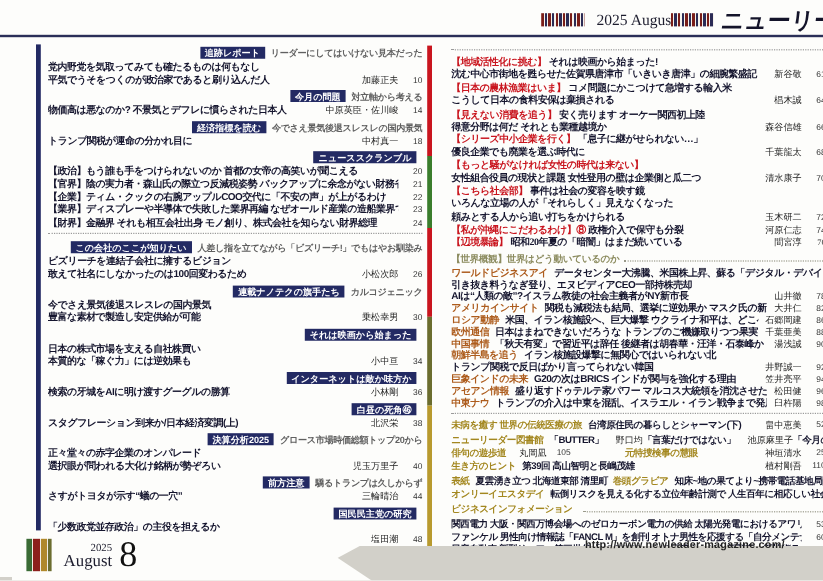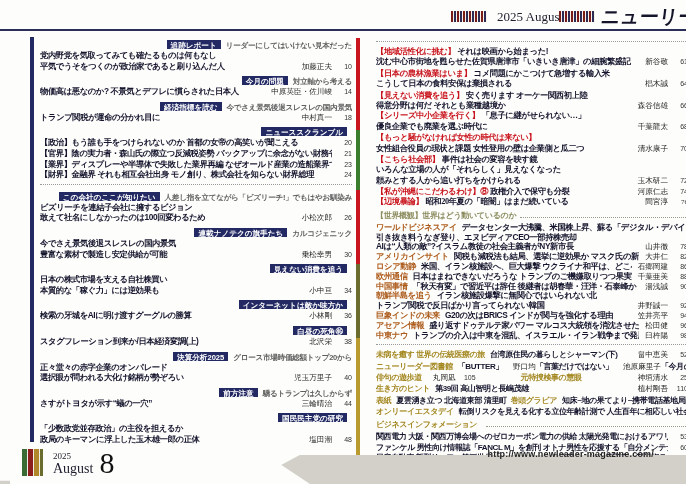--- a/index.html
+++ b/index.html
@@ -46,21 +46,21 @@
   .gtext{font-weight:bold;color:#15152e;font-size:8px;letter-spacing:-0.4px;margin-right:4px;white-space:nowrap;}
   .sp{flex:1;}
   .biz .title{font-size:8px;}
   .bline{line-height:10.4px;height:10.4px;}
   
   .august-white{position:absolute;left:10px;top:444px;width:300px;height:40px;background:#fdfdfb;
       clip-path:polygon(0 0,80% 0,100% 100%,0 100%);}
   .aug{position:absolute;left:22px;top:449px;display:flex;align-items:flex-end;}
   .flag{width:21px;height:27px;margin-right:10px;
      background:linear-gradient(90deg,#3a6b35 0 24%,#f0ede6 24% 28%,#8c1f1c 28% 52%,#f0ede6 52% 56%,#b0882a 56% 80%,#f0ede6 80% 84%,#6b6d2f 84% 100%);}
-  .aug-ym{font-family:"Liberation Serif",serif;color:#1d1d2e;text-align:left;margin-right:6px;line-height:1;}
+  .aug-ym{font-family:"Liberation Serif",serif;color:#1d1d2e;text-align:right;margin-right:6px;line-height:1;}
   .aug-y{font-size:9px;display:block;}
   .aug-m{font-size:14px;display:block;margin-top:1px;}
   .aug-d{font-family:"Liberation Serif",serif;font-size:30px;color:#111;line-height:0.9;}
   .url{position:absolute;right:32px;top:449px;font-size:9px;font-weight:bold;color:#222;letter-spacing:0.2px;}
 </style>
 </head>
 <body>
 
 <div class="canvas">
   <div class="paper"></div>
@@ -114,20 +114,24 @@
         <div class="sec-head"><span class="chip">ニューススクランブル</span></div>
         <div class="line row ">
           <span class="title">【政治】もう誰も手をつけられないのか 首都の女帝の高笑いが聞こえる</span>
           <span class="page">20</span>
         </div>
         <div class="line row ">
           <span class="title">【官界】陰の実力者・森山氏の際立つ反減税姿勢 バックアップに余念がない財務省</span>
           <span class="page">21</span>
         </div>
         <div class="line row ">
+          <span class="title">【企業】ティム・クックの右腕アップルCOO交代に「不安の声」が上がるわけ</span>
+          <span class="page">22</span>
+        </div>
+        <div class="line row ">
           <span class="title">【業界】ディスプレーや半導体で失敗した業界再編 なぜオールド産業の造船業界で成功した?</span>
           <span class="page">23</span>
         </div>
         <div class="line row ">
           <span class="title">【財界】金融界 それも相互会社出身 モノ創り、株式会社を知らない財界総理</span>
           <span class="page">24</span>
         </div>
       </div>
       <div class="dotted"></div>
       <div class="sec">
@@ -146,21 +150,21 @@
         <div class="line row ">
           <span class="title">今でさえ景気後退スレスレの国内景気</span>
         </div>
         <div class="line row ">
           <span class="title">豊富な素材で製造し安定供給が可能</span>
           <span class="author">乗松幸男</span>
           <span class="page">30</span>
         </div>
       </div>
       <div class="sec">
-        <div class="sec-head"><span class="chip">見えない消費を追う</span></div>
+        <div class="sec-head"><span class="chip">それは映画から始まった</span></div>
         <div class="line row ">
           <span class="title">日本の株式市場を支える自社株買い</span>
         </div>
         <div class="line row ">
           <span class="title">本質的な「稼ぐ力」には逆効果も</span>
           <span class="author">小中亘</span>
           <span class="page">34</span>
         </div>
       </div>
       <div class="sec">

